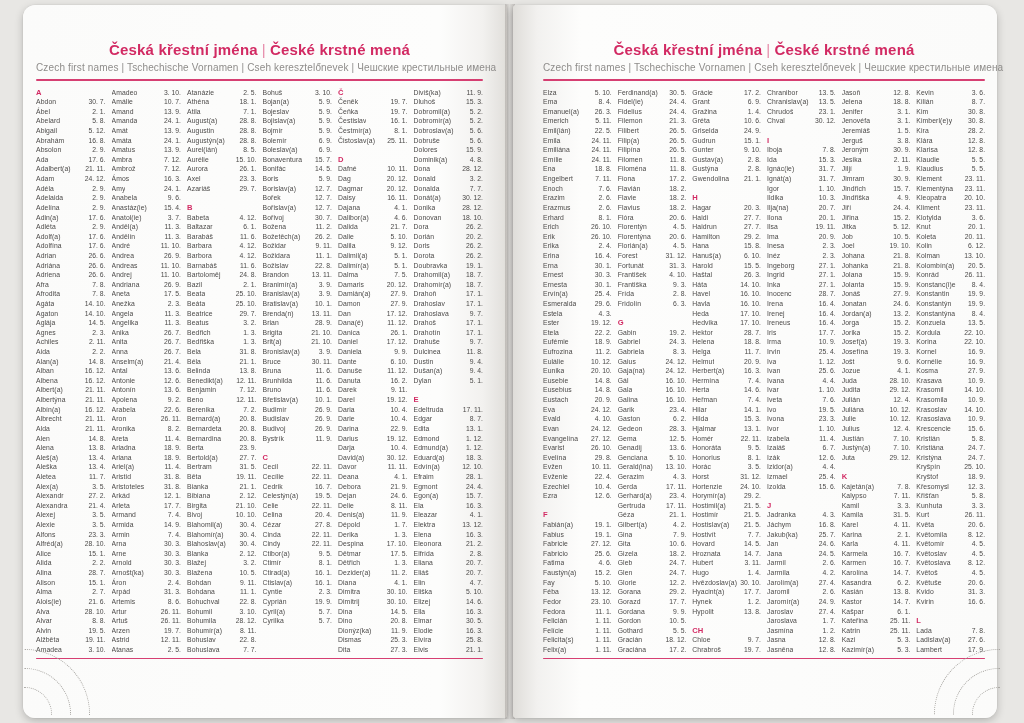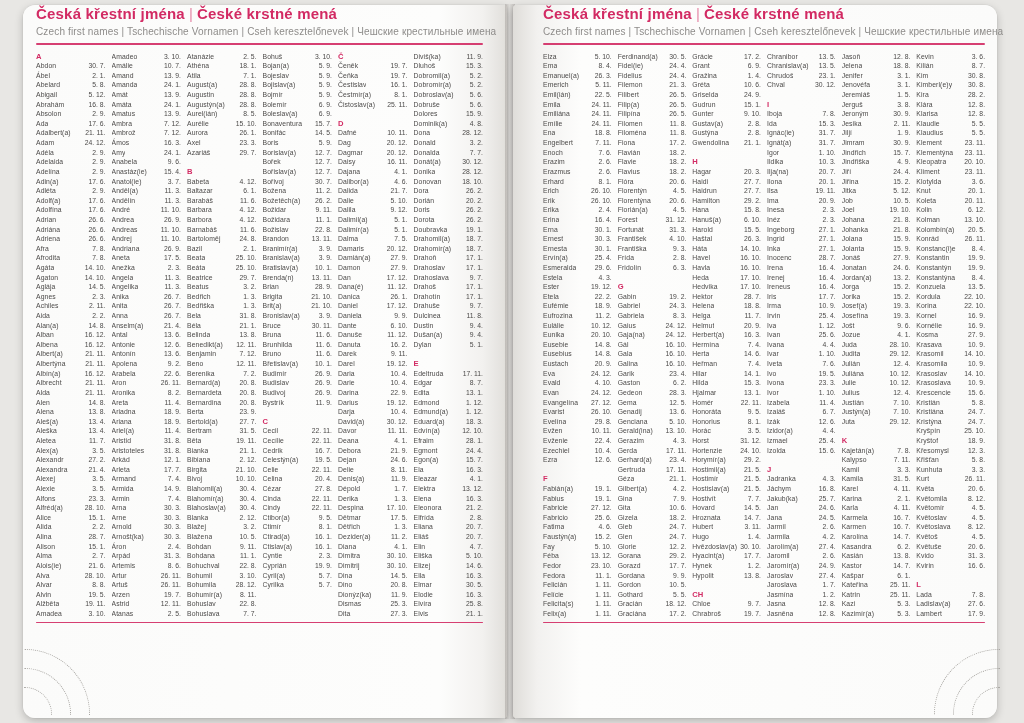--- a/index.html
+++ b/index.html
@@ -24,21 +24,21 @@
     box-shadow:0 3px 8px rgba(0,0,0,.22), 0 0 0 .5px rgba(0,0,0,.06);
   }
   .spine{
     position:absolute;left:505px;width:10px;top:4px;bottom:4px;
     background:linear-gradient(to right,rgba(60,50,45,.20),rgba(60,50,45,.04) 45%,rgba(60,50,45,.22));
   }
   .page-inner{position:absolute;top:0;bottom:0;}
   .page-left  .page-inner{left:13px;right:24px;}
   .page-right .page-inner{left:30px;right:12px;}
 
-  .page-header{}
+  .page-header{text-align:center;padding-top:36px;}
   .page-title{
     font-size:15px;font-weight:bold;letter-spacing:.2px;
     color:var(--accent);white-space:nowrap;
   }
   .title-sep{font-weight:normal;opacity:.55;padding:0 4px;}
   .page-subtitle{
     font-size:10px;color:#8e8c8a;margin-top:4px;letter-spacing:.15px;white-space:nowrap;
   }
   .rule{height:1.6px;background:var(--accent);opacity:.9;border-radius:1px;}
   .rule.top{margin-top:6px;}

